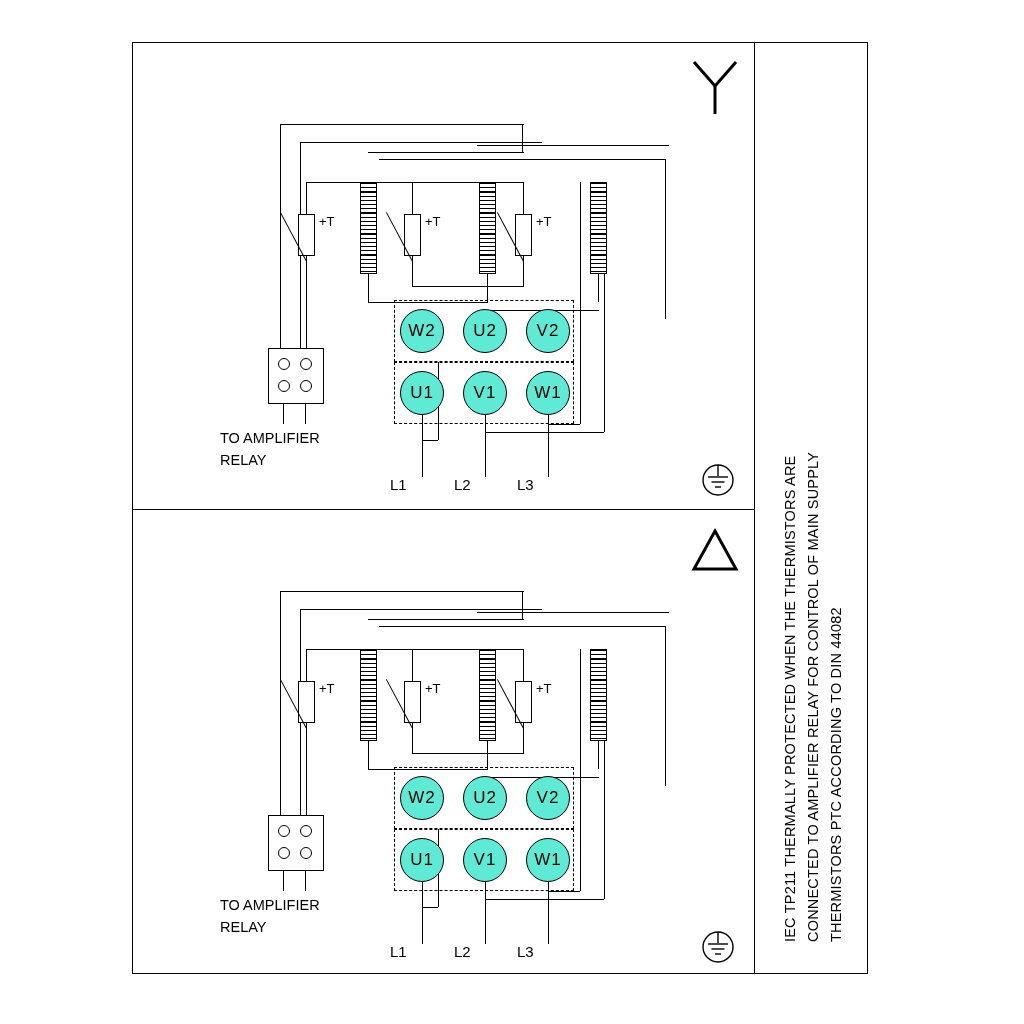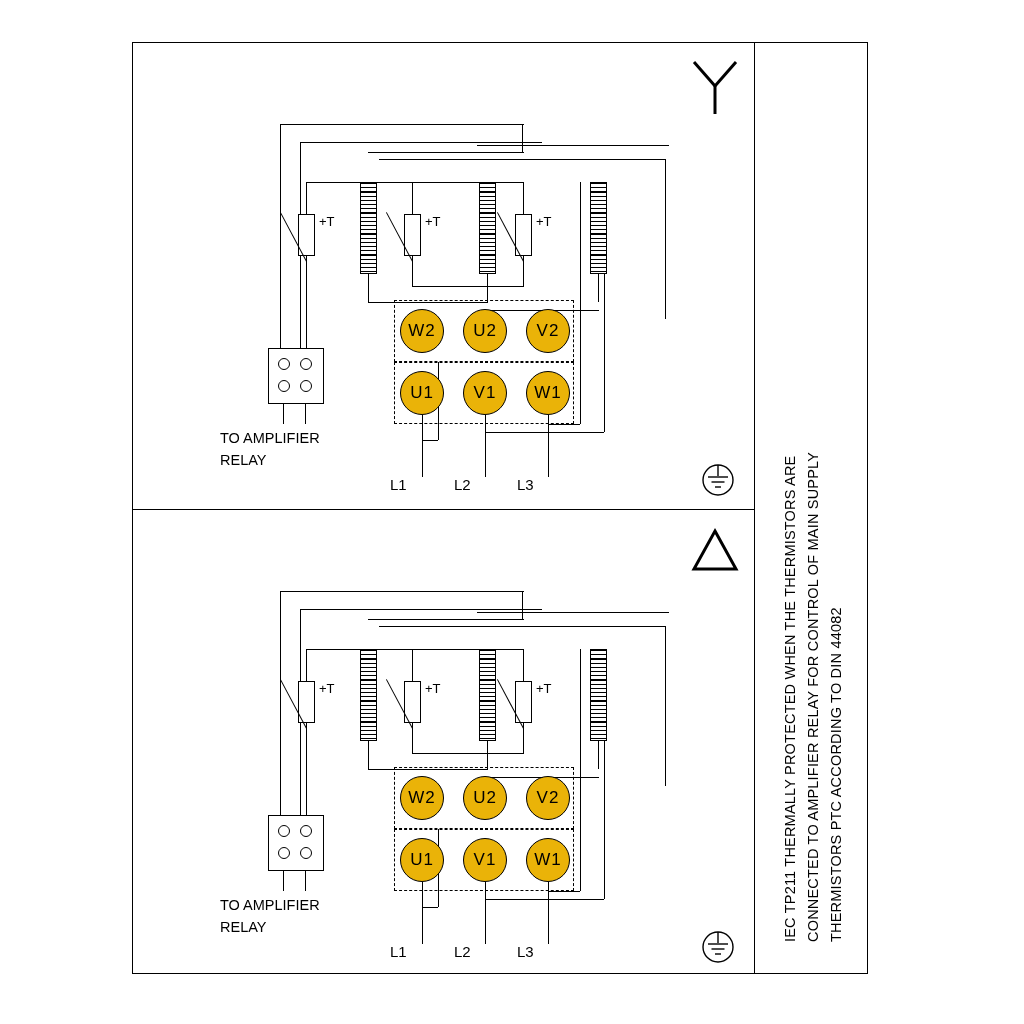--- a/index.html
+++ b/index.html
@@ -65,21 +65,21 @@
     width: 44px;
     height: 44px;
     border: 1.5px solid #000;
     border-radius: 50%;
     box-sizing: border-box;
     font-size: 17px;
     letter-spacing: 1px;
     display: flex;
     align-items: center;
     justify-content: center;
-    background: #eab308;
+    background: #5eead4;
     z-index: 3;
   }
 
   
   .dashbox {
     position: absolute;
     border: 1.3px dashed #000;
     box-sizing: border-box;
     z-index: 2;
     background: transparent;

